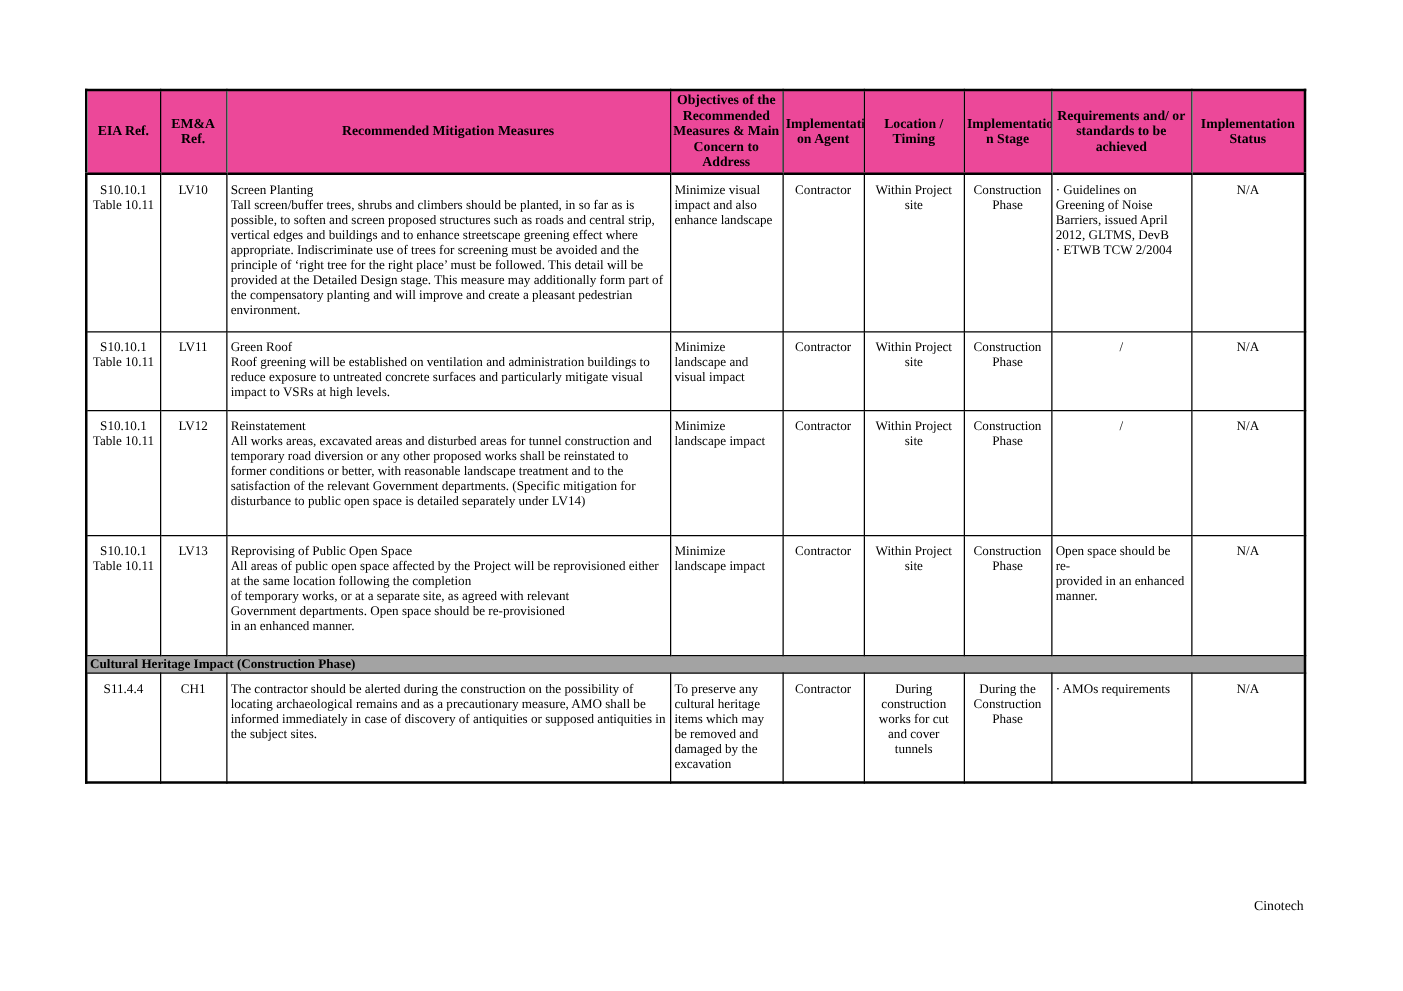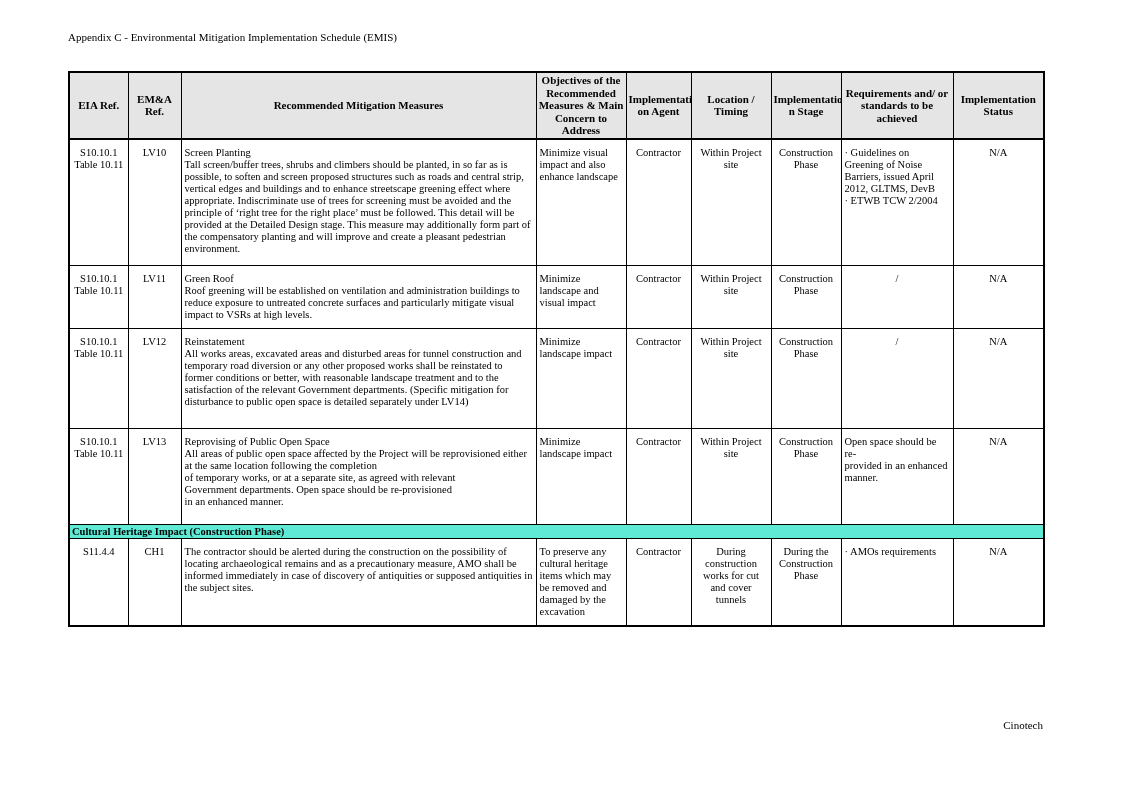--- a/index.html
+++ b/index.html
@@ -9,42 +9,41 @@
   }
   .doc-title { position:absolute; left:68px; top:31px; font-size:11px; white-space:nowrap; }
   table.emis {
     position:absolute; left:68px; top:71px; width:975px;
     border-collapse:collapse; table-layout:fixed;
     font-size:10.5px; line-height:12px;
     border:2px solid #000;
   }
   table.emis th, table.emis td { border:1px solid #000; padding:7px 3px; vertical-align:top; overflow:hidden; }
   table.emis th {
-    background:#e5e5e5; font-weight:bold; text-align:center; vertical-align:middle;
+    background:#ec4899; font-weight:bold; text-align:center; vertical-align:middle;
     font-size:11px; line-height:12.5px; padding:1px 2px; border-bottom:2px solid #000;
   }
   .prewrap { white-space:pre-wrap; }
   .c-eia, .c-ema, .c-agent, .c-loc, .c-stage, .c-status { text-align:center; }
   .c-measures, .c-obj, .c-req { text-align:left; }
   .c-req.center { text-align:center; }
   .mtitle { display:block; }
   .b { font-weight:normal;margin-top:24px; }
   tr.section-bar td {
-    background:#5eead4; font-weight:bold; text-align:left; vertical-align:middle;
+    background:#a3a3a3; font-weight:bold; text-align:left; vertical-align:middle;
     padding:0 2px; font-size:10.5px;
   }
   .footer-num   { position:absolute; left:68px; top:748px; width:975px; text-align:center; font-size:11px; }
   .footer-brand { position:absolute; left:68px; top:719px; width:975px; text-align:right;  font-size:11px; }
 </style>
 </head>
 <body>
 
 <div class="page">
 
-  <div class="doc-title">Appendix C - Environmental Mitigation Implementation Schedule (EMIS)</div>
 
   <table class="emis">
     <colgroup>
       <col style="width:59px">
         <col style="width:53px">
         <col style="width:355px">
       <col style="width:90px">
         <col style="width:65px">
         <col style="width:80px">
       <col style="width:70px">

